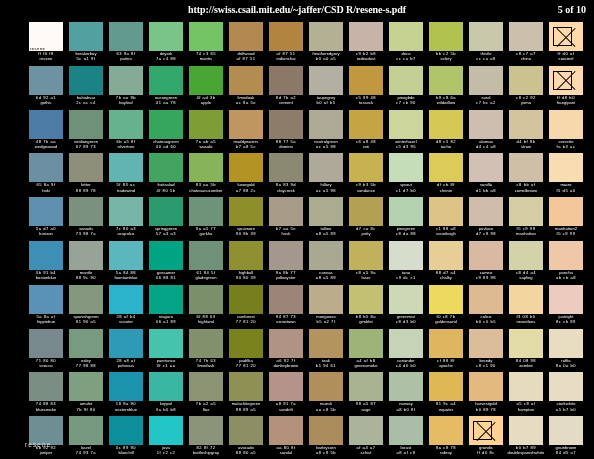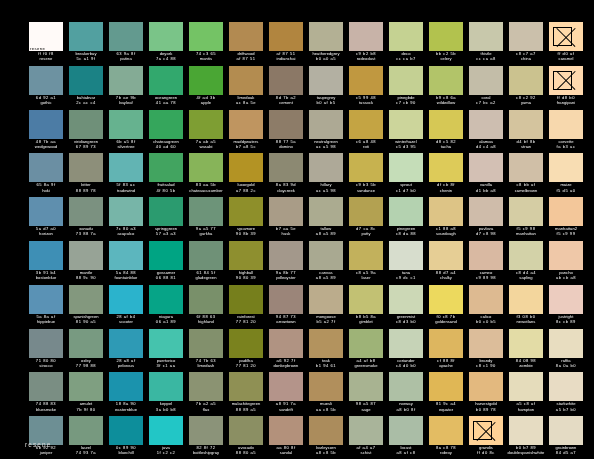--- a/index.html
+++ b/index.html
@@ -141,20 +141,24 @@
     font-size: 6.5px;
     letter-spacing: 1.1px;
     color: #d8d8d8;
   }
 </style>
 </head>
 <body>
 
 <div id="page">
 
+  <div class="header">
+    <div class="header-url">http://swiss.csail.mit.edu/~jaffer/CSD R/resene-s.pdf</div>
+    <div class="header-page">5 of 10</div>
+  </div>
 
   <div class="grid" id="swatch-grid">
       <div class="cell">
         <div class="swatch" style="background: rgb(255, 250, 248);">
           <span class="swatch-inner-label">resene</span>
         </div>
         <div class="labels">
           <span class="lbl hex">ff f0 f8</span>
           <span class="lbl name">resene</span>
         </div>

